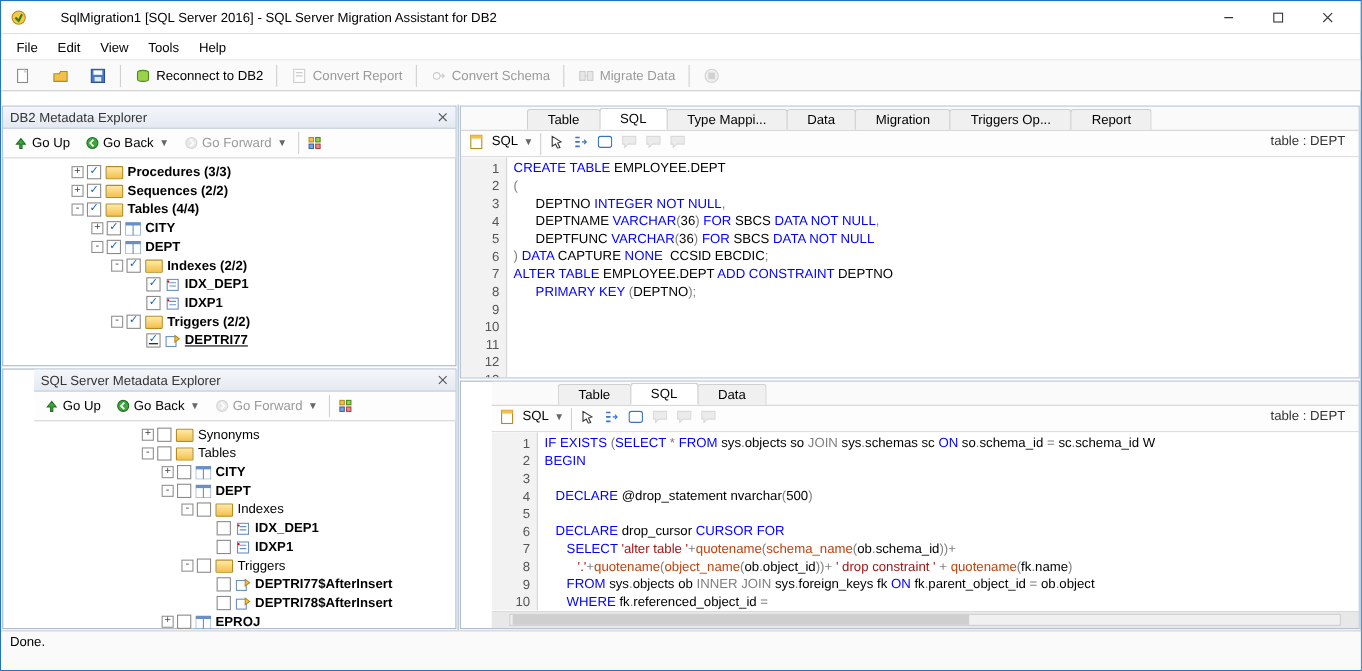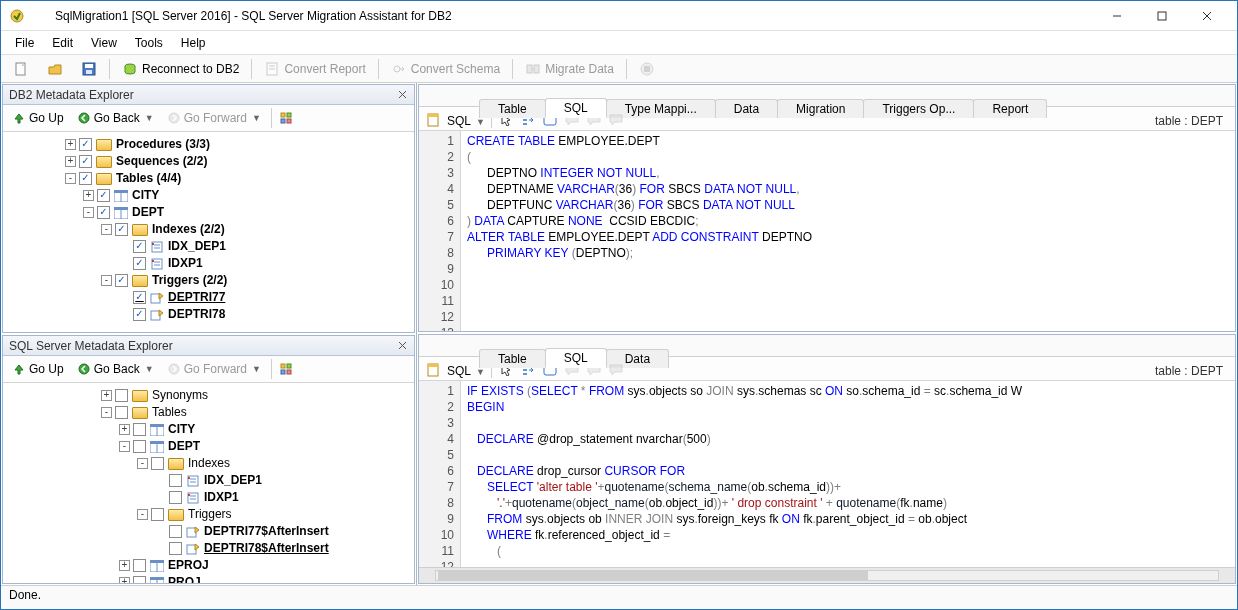--- a/index.html
+++ b/index.html
@@ -9,60 +9,60 @@
 .titlebar .title { flex:1; }
 .winbtns { display:flex; gap:0; }
 .winbtn { width:45px; height:28px; display:flex; align-items:center; justify-content:center; }
 .menubar { display:flex; gap:18px; padding:4px 14px; height:24px; align-items:center; border-bottom:1px solid #e0e0e0; }
 .menubar span { cursor:default; }
 .toolbar { display:flex; align-items:center; gap:6px; padding:3px 6px; height:28px; border-bottom:1px solid #cfcfcf; background:#fafafa; }
 .tbtn { display:inline-flex; align-items:center; gap:4px; padding:2px 6px; border:none; background:none; height:22px; }
 .tbtn.disabled { color:#9a9a9a; }
 .sep { width:1px; height:20px; background:#d0d0d0; }
 .iconbox { width:16px; height:16px; display:inline-flex; align-items:center; justify-content:center; }
-.workspace { flex:1; display:flex; min-height:0; }
+.workspace { flex:1; display:flex; min-height:0;margin-top:12px; }
 .leftcol { width:416px; display:flex; flex-direction:column; border-right:1px solid #a7b7cc; min-height:0; }
 .rightcol { flex:1; display:flex; flex-direction:column; min-height:0; }
 .panel { display:flex; flex-direction:column; border:1px solid #a7b7cc; margin:1px; min-height:0; }
 .panel.top { flex:1; }
-.panel.bottom { flex:1; }
+.panel.bottom { flex:1;padding-left:28px; }
 .rightcol .panel.top { height:248px; flex:none; }
 .rightcol .panel.bottom { flex:1; }
 .phead { background:linear-gradient(#f4f6fa,#e4eaf2); border-bottom:1px solid #b8c4d6; padding:3px 6px 2px; font-size:12px; color:#333; position:relative; }
 .phead .xbtn { position:absolute; right:4px; top:2px; width:16px; height:14px; display:flex; align-items:center; justify-content:center; }
 .pnav { display:flex; align-items:center; gap:6px; padding:3px 6px; border-bottom:1px solid #d5d5d5; background:#fdfdfd; }
 .navlink { display:inline-flex; align-items:center; gap:3px; padding:1px 4px; }
 .navlink.disabled { color:#9a9a9a; }
 .arrow { font-size:9px; color:#666; margin-left:2px; }
 .tree { flex:1; overflow:auto; padding:4px 0 4px 6px; line-height:17px; white-space:nowrap; }
 .trow { display:flex; align-items:center; height:17px; }
 .exp { display:inline-block; width:11px; height:11px; border:1px solid #919191; background:#fff; text-align:center; line-height:8px; font-size:10px; color:#444; margin-right:3px; }
 .cb { display:inline-block; width:13px; height:13px; border:1px solid #8a8a8a; background:#fff; margin-right:4px; text-align:center; line-height:10px; font-size:10px; color:#1060c0; }
 .cb.checked::after { content:"✓"; }
 .fld { width:16px; height:12px; background:linear-gradient(#ffe9a6,#f3c14b); border:1px solid #b48b1e; margin-right:4px; display:inline-block; border-radius:1px; }
 .tbl { width:14px; height:12px; margin-right:4px; display:inline-flex; }
 .lbl { }
 .bold { font-weight:600;text-align:right; }
 .tabs { display:flex; align-items:flex-end; gap:0; padding:2px 0 0 60px; background:#fafafa; height:22px; border-bottom:1px solid #cfcfcf; }
-.tab { padding:2px 18px 2px; border:1px solid #cfcfcf; border-bottom:none; background:#f0f0f0; border-radius:3px 3px 0 0; margin-right:-1px; position:relative; top:12px; cursor:default; }
+.tab { padding:2px 18px 2px; border:1px solid #cfcfcf; border-bottom:none; background:#f0f0f0; border-radius:3px 3px 0 0; margin-right:-1px; position:relative; top:0; cursor:default; }
 .tab.active { background:#fff; border-bottom:1px solid #fff; z-index:2; }
-.editor-bar { display:flex; align-items:flex-end; gap:6px; padding:2px 6px; border-bottom:1px solid #d5d5d5; background:#fdfdfd; height:24px; }
+.editor-bar { display:flex; align-items:flex-start; gap:6px; padding:2px 6px; border-bottom:1px solid #d5d5d5; background:#fdfdfd; height:24px; }
 .spacer { flex:1; }
 .editor-bar .context { color:#333; padding-right:6px; }
 .code { flex:1; display:flex; overflow:hidden; font-family:Consolas,"Courier New",monospace; font-size:13px; line-height:16px; background:#fff; }
 .gutter { width:42px; background:#f2f2f2; border-right:1px solid #d5d5d5; text-align:right; padding:2px 6px 2px 0; color:#555; }
 .codebody { flex:1; overflow:auto; padding:2px 6px; white-space:pre; }
 .kw { color:#0000ff; }
 .gr { color:#808080; }
 .redlit { color:#a31515; }
-.greenlit { color:#0f172a; }
+.greenlit { color:#c2410c; }
 .hscroll { height:16px; background:#e8e8e8; border-top:1px solid #cfcfcf; display:flex; }
 .hscroll .track { flex:1; background:#f0f0f0; margin:2px 16px; border:1px solid #cfcfcf; position:relative; }
 .hscroll .thumb { position:absolute; left:2px; top:0; height:100%; width:55%; background:#cfcfcf; }
-.status { height:24px; border-top:1px solid #cfcfcf; padding:2px 8px; background:#fafafa; }
+.status { height:36px; border-top:1px solid #cfcfcf; padding:2px 8px; background:#fafafa; }
 svg { display:block; }
 </style>
 </head>
 <body>
 
 <div class="titlebar">
   <span class="app-icon">
     <svg width="16" height="16">
         <circle cx="8" cy="8" r="6" fill="#f2c94c" stroke="#b88a1a"></circle>
         <path d="M5 8 L8 11 L11 5" stroke="#3a7d18" stroke-width="2" fill="none"></path>
@@ -303,31 +303,20 @@
             <span style="display: inline-block; width: 14px;"></span>
             <span class="cb checked"></span>
             <span class="tbl">
               <svg width="14" height="12">
                 <rect x="1" y="2" width="9" height="9" fill="#fff" stroke="#6a8fc7"></rect>
                 <path d="M9 1l4 3-4 3z" fill="#f3c14b" stroke="#b48b1e"></path>
               </svg>
             </span>
             <span class="lbl bold">DEPTRI77</span>
           </div>
-          <div class="trow" style="padding-left: 110px;">
-            <span style="display: inline-block; width: 14px;"></span>
-            <span class="cb checked"></span>
-            <span class="tbl">
-              <svg width="14" height="12">
-                <rect x="1" y="2" width="9" height="9" fill="#fff" stroke="#6a8fc7"></rect>
-                <path d="M9 1l4 3-4 3z" fill="#f3c14b" stroke="#b48b1e"></path>
-              </svg>
-            </span>
-            <span class="lbl bold">DEPTRI78</span>
-          </div>
         </div>
     </div>
 
     <div class="panel bottom">
       <div class="phead"><span>SQL Server Metadata Explorer</span><span class="xbtn">
             <svg width="9" height="9">
               <line x1="1" y1="1" x2="8" y2="8" stroke="#555"></line>
               <line x1="8" y1="1" x2="1" y2="8" stroke="#555"></line>
             </svg>
           </span></div>
@@ -443,21 +432,21 @@
             <span style="display: inline-block; width: 14px;"></span>
             <span class="cb"></span>
             <span class="tbl">
               <svg width="14" height="12">
                 <rect x="1" y="2" width="9" height="9" fill="#fff" stroke="#6a8fc7"></rect>
                 <path d="M9 1l4 3-4 3z" fill="#f3c14b" stroke="#b48b1e"></path>
               </svg>
             </span>
             <span class="lbl bold">DEPTRI77$AfterInsert</span>
           </div>
-          <div class="trow" style="padding-left: 146px; text-decoration: underline;">
+          <div class="trow" style="padding-left: 146px;">
             <span style="display: inline-block; width: 14px;"></span>
             <span class="cb"></span>
             <span class="tbl">
               <svg width="14" height="12">
                 <rect x="1" y="2" width="9" height="9" fill="#fff" stroke="#6a8fc7"></rect>
                 <path d="M9 1l4 3-4 3z" fill="#f3c14b" stroke="#b48b1e"></path>
               </svg>
             </span>
             <span class="lbl bold">DEPTRI78$AfterInsert</span>
           </div>

